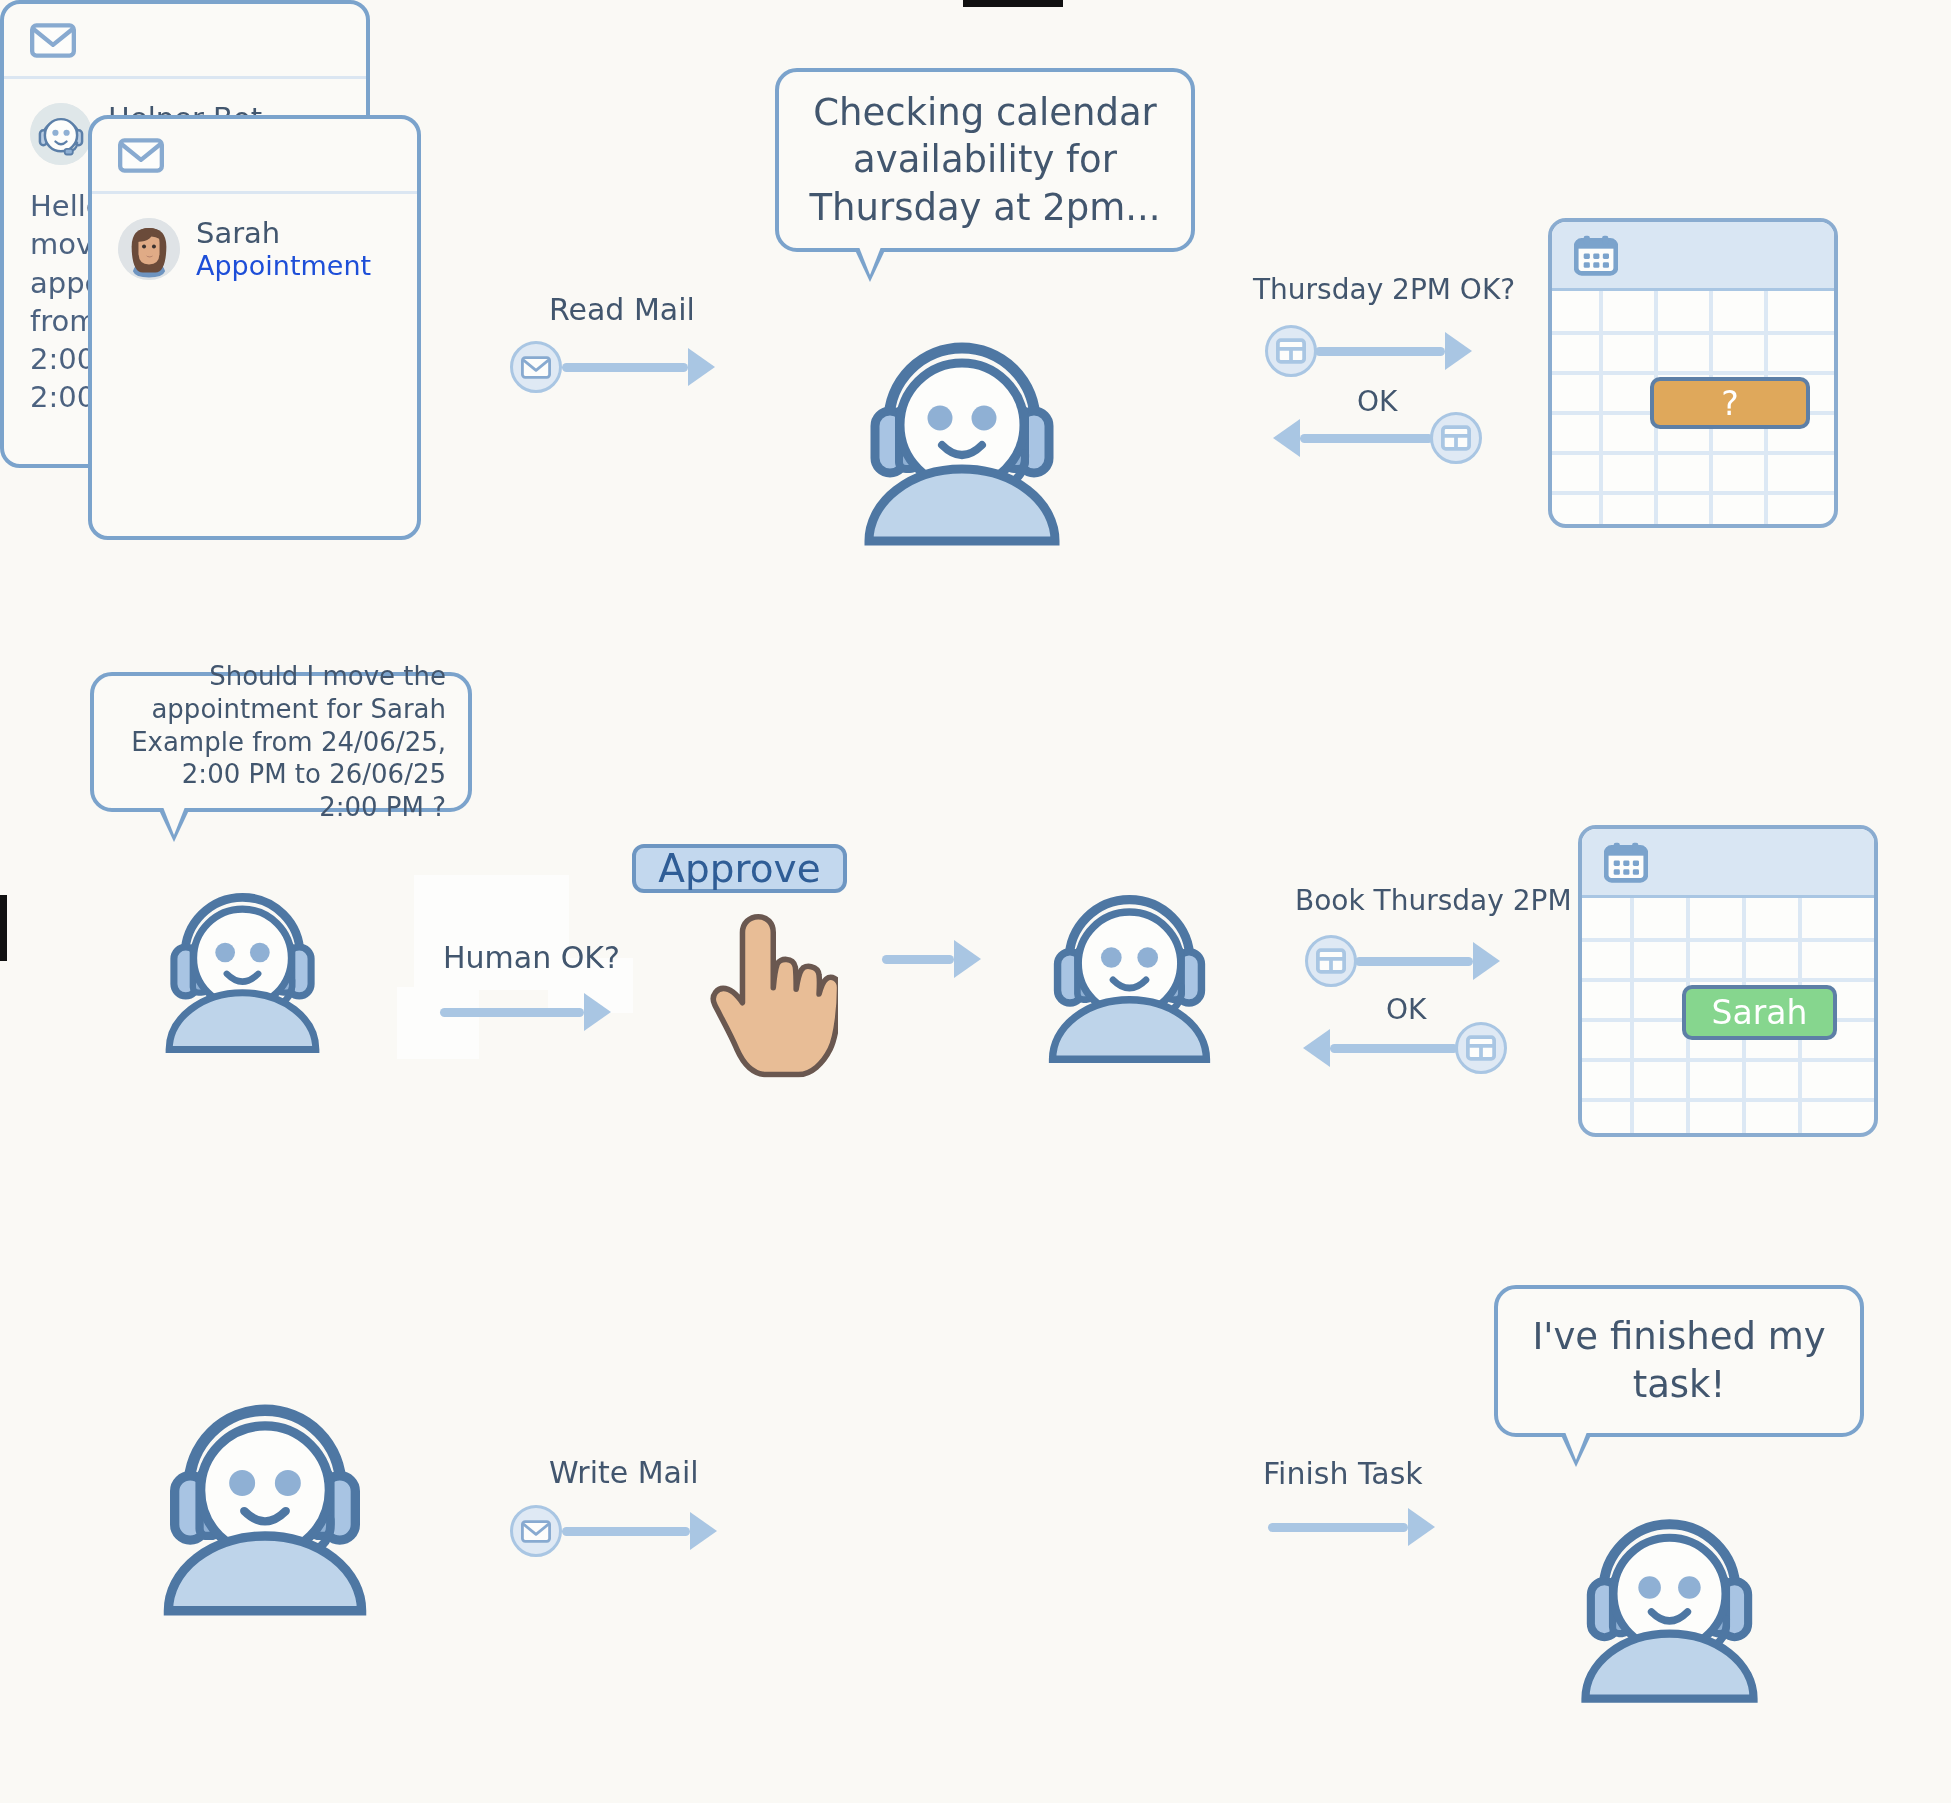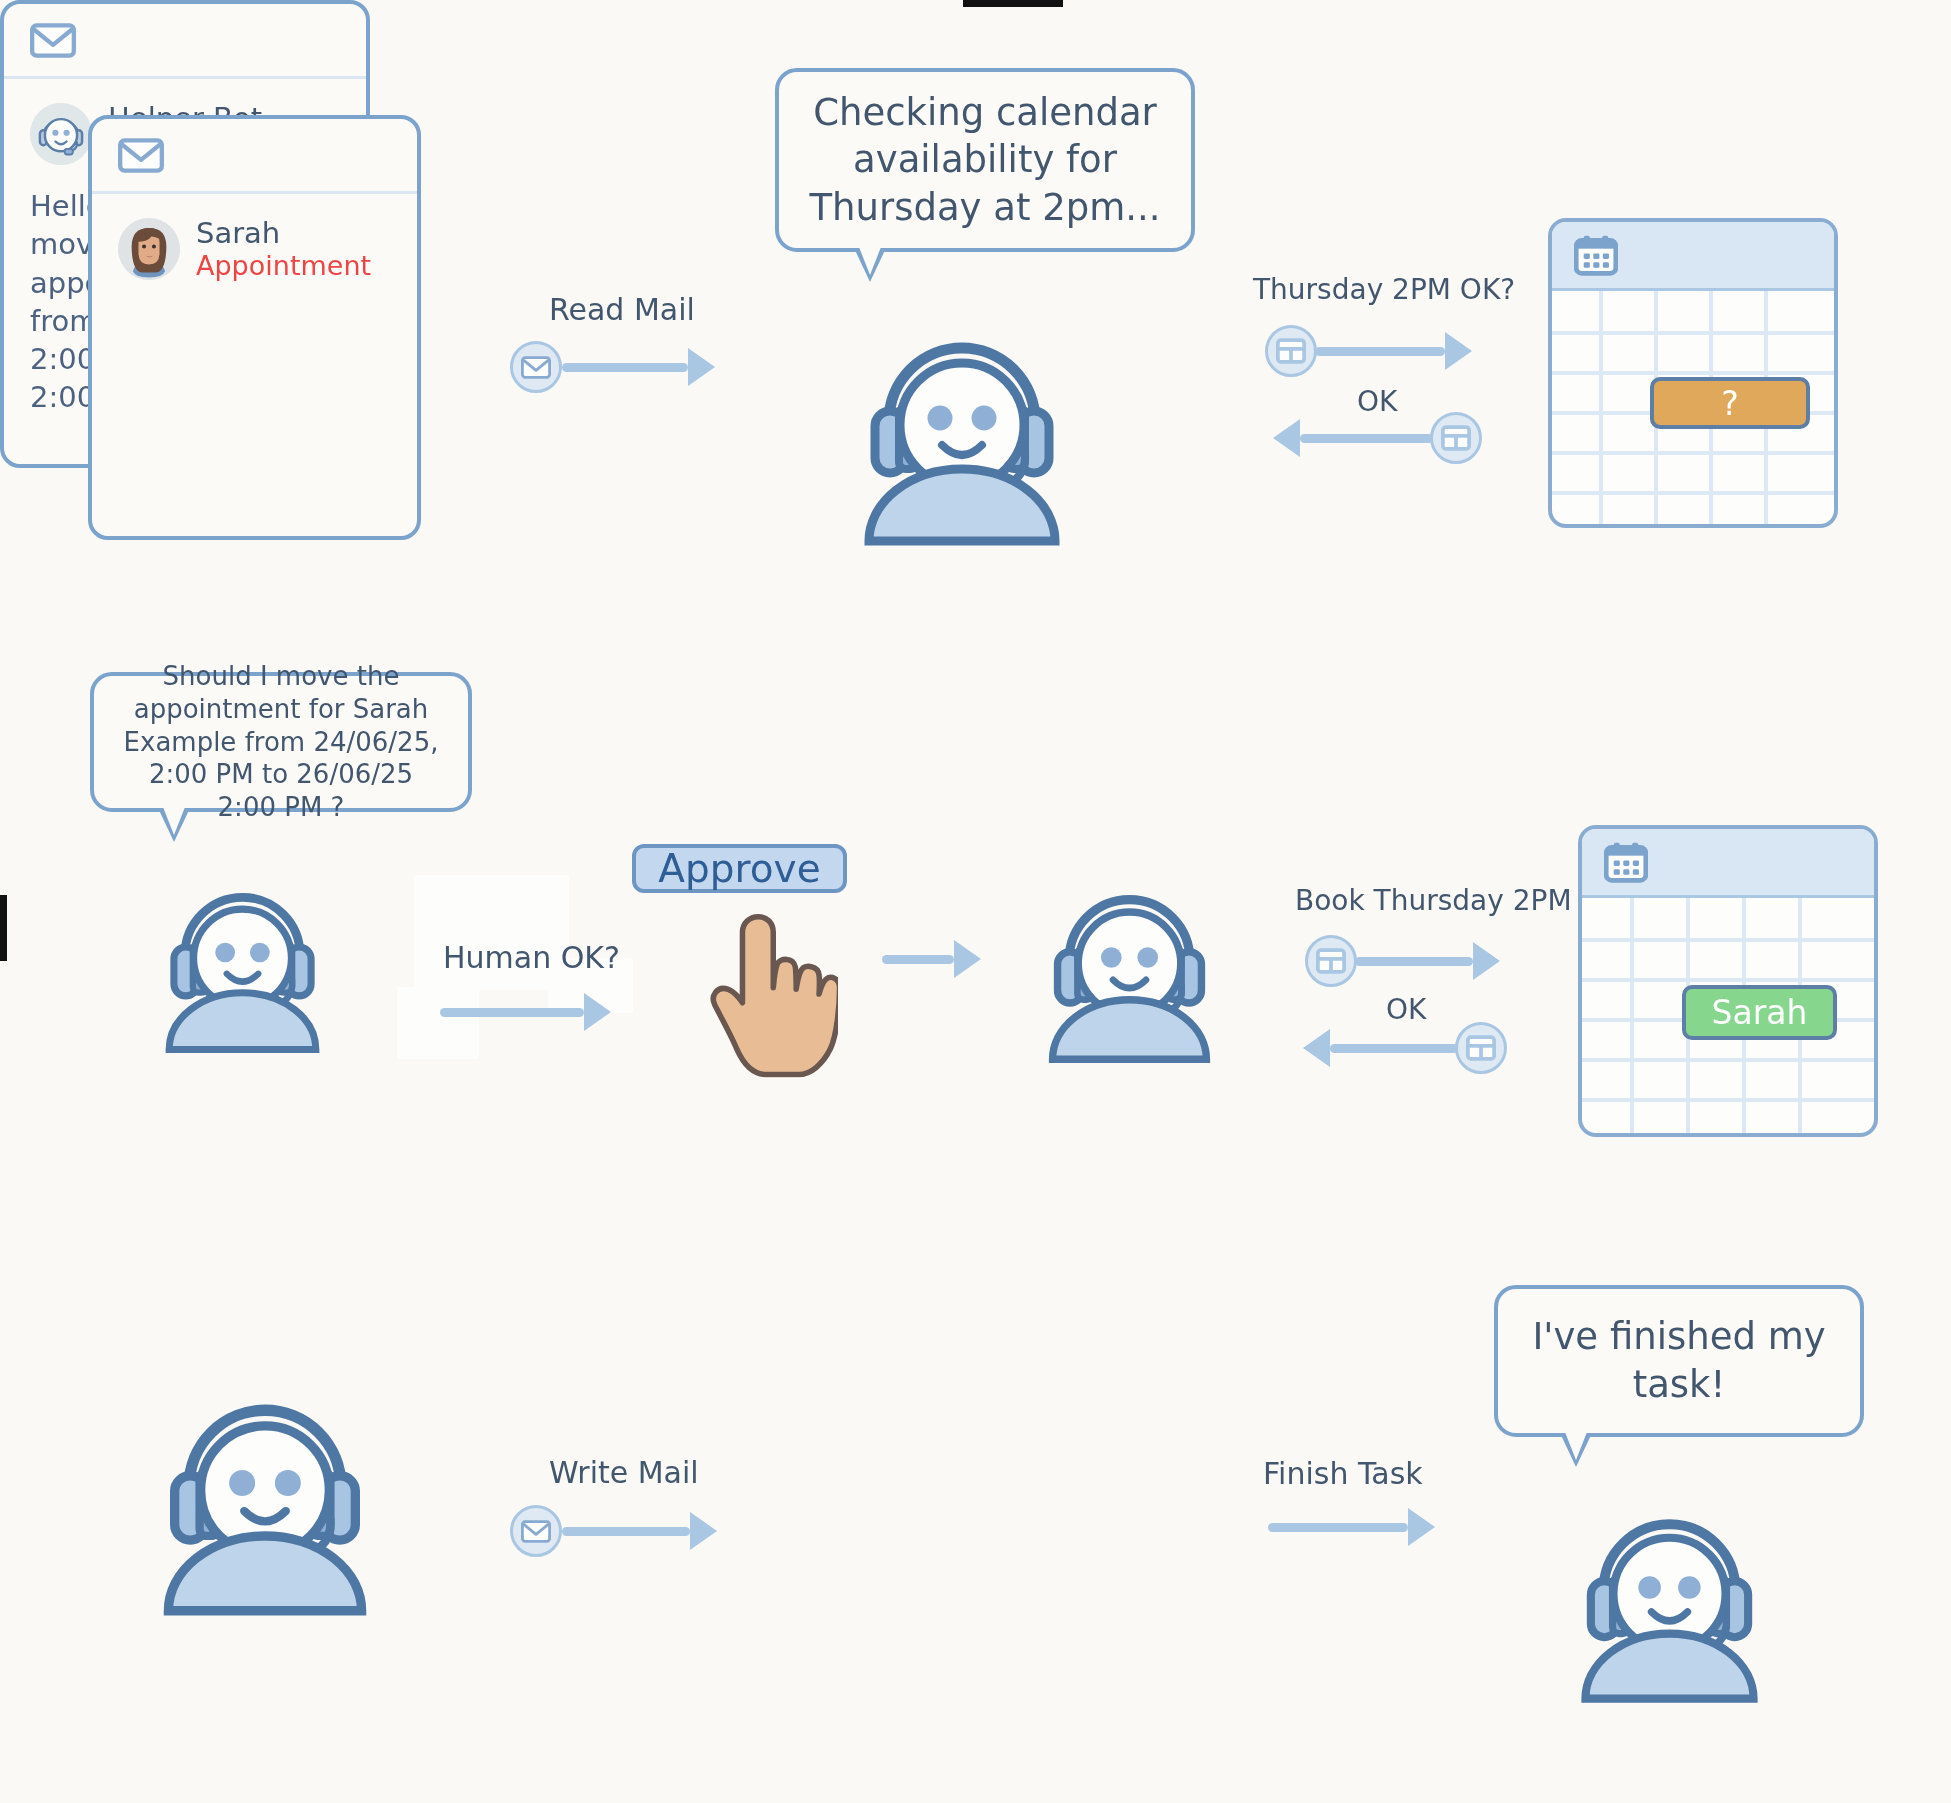--- a/index.html
+++ b/index.html
@@ -33,21 +33,21 @@
   .mail-body{padding:22px 26px 0 26px;}
   .sender-row{display:flex;align-items:center;gap:16px;}
   .avatar{
     width:62px;height:62px;border-radius:50%;
     flex:0 0 62px;overflow:hidden;
     background:#e2e7ea;
     display:block;
   }
   .sender-text{line-height:1.18;}
   .sender-name{font-size:29px;color:#42566e;}
-  .sender-sub{font-size:27px;color:#ef4444;}
+  .sender-sub{font-size:27px;color:#1d4ed8;}
   .mail-text{
     margin-top:20px;
     font-size:29px;line-height:1.32;
     color:#4c6280;
     white-space:pre-line;
   }
 
   
   .bubble{
     position:absolute;
@@ -302,21 +302,21 @@
     <div class="cal-event" style="left:98px;top:86px;width:160px;height:52px;background:#dfa85b;">
       <span>?</span>
     </div>
   </div>
 </div>
 
 <div class="ghost-box" style="left:414px;top:875px;width:155px;height:115px;"></div>
 <div class="ghost-box" style="left:397px;top:987px;width:82px;height:72px;"></div>
 <div class="ghost-box" style="left:548px;top:958px;width:85px;height:55px;"></div>
 
-<div class="bubble" style="left:90px;top:672px;width:382px;height:140px;font-size:26px;line-height:1.26;padding:0 22px;">
+<div class="bubble" style="left:90px;top:672px;width:382px;height:140px;font-size:26px;line-height:1.26;padding:0 22px;text-align:right;">
   <span>Should I move the appointment for Sarah Example from 24/06/25, 2:00 PM to 26/06/25 2:00 PM ?</span>
   <span class="tail" style="left:64px;"></span>
   <span class="tail-in" style="left:69px;"></span>
 </div>
 
 <svg class="abs" style="left:140px;top:850px;width:205px;height:205px;" viewBox="0 0 230 260">
     <use href="#sym-bot"></use>
   </svg>
 
 <div class="flow-label" style="left:443px;top:940px;">Human OK?</div>

